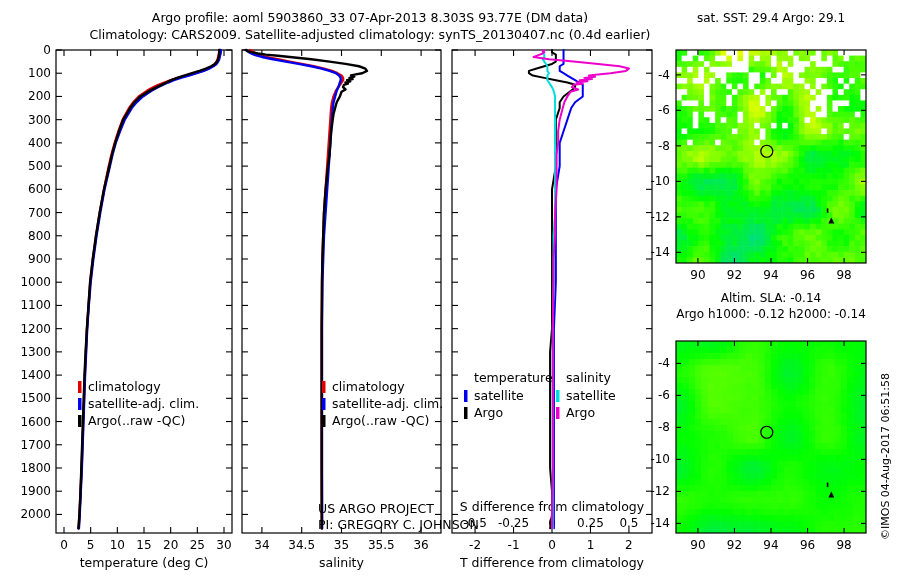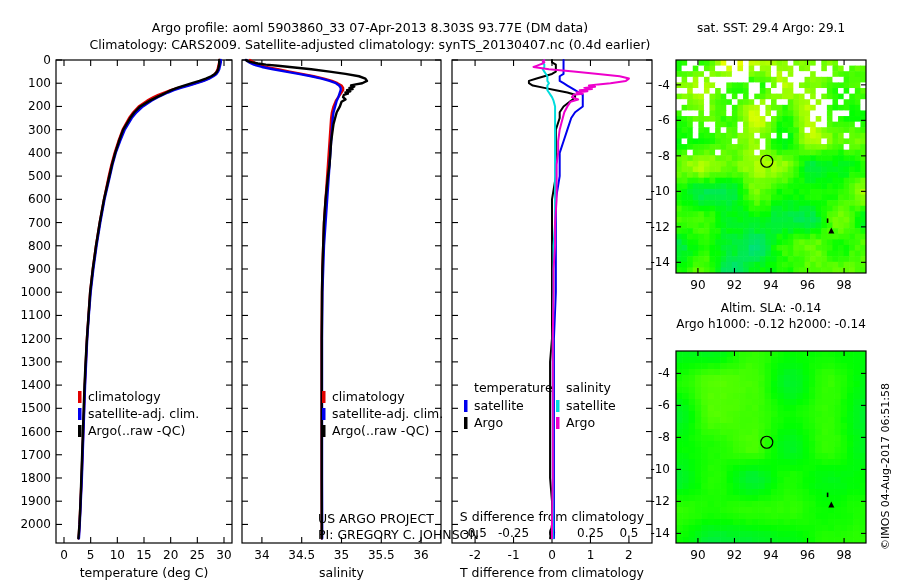--- a/index.html
+++ b/index.html
@@ -1,18 +1,18 @@
 <!DOCTYPE html>
 <html><head>
 <meta charset="utf-8">
 <style>
   html,body{margin:0;padding:0;background:#ffffff;}
   body{width:900px;height:580px;position:relative;overflow:hidden;
        font-family:"DejaVu Sans","Liberation Sans",sans-serif;color:#000;}
-  .root{position:absolute;left:0;top:0;width:900px;height:504px;margin-top:10px;}
+  .root{position:absolute;left:0;top:0;width:900px;height:504px;}
   svg{display:block;}
   text{font-family:"DejaVu Sans","Liberation Sans",sans-serif;fill:#000;}
   .title{font-size:12.5px;}
   .tick{font-size:12px;}
   .axlabel{font-size:12.5px;}
   .legend{font-size:12.5px;}
   .maptitle{font-size:12px;}
   .credit{font-size:11px;}
   .frame{fill:none;stroke:#000;stroke-width:1.2;}
   .tickline{stroke:#000;stroke-width:1.1;}

